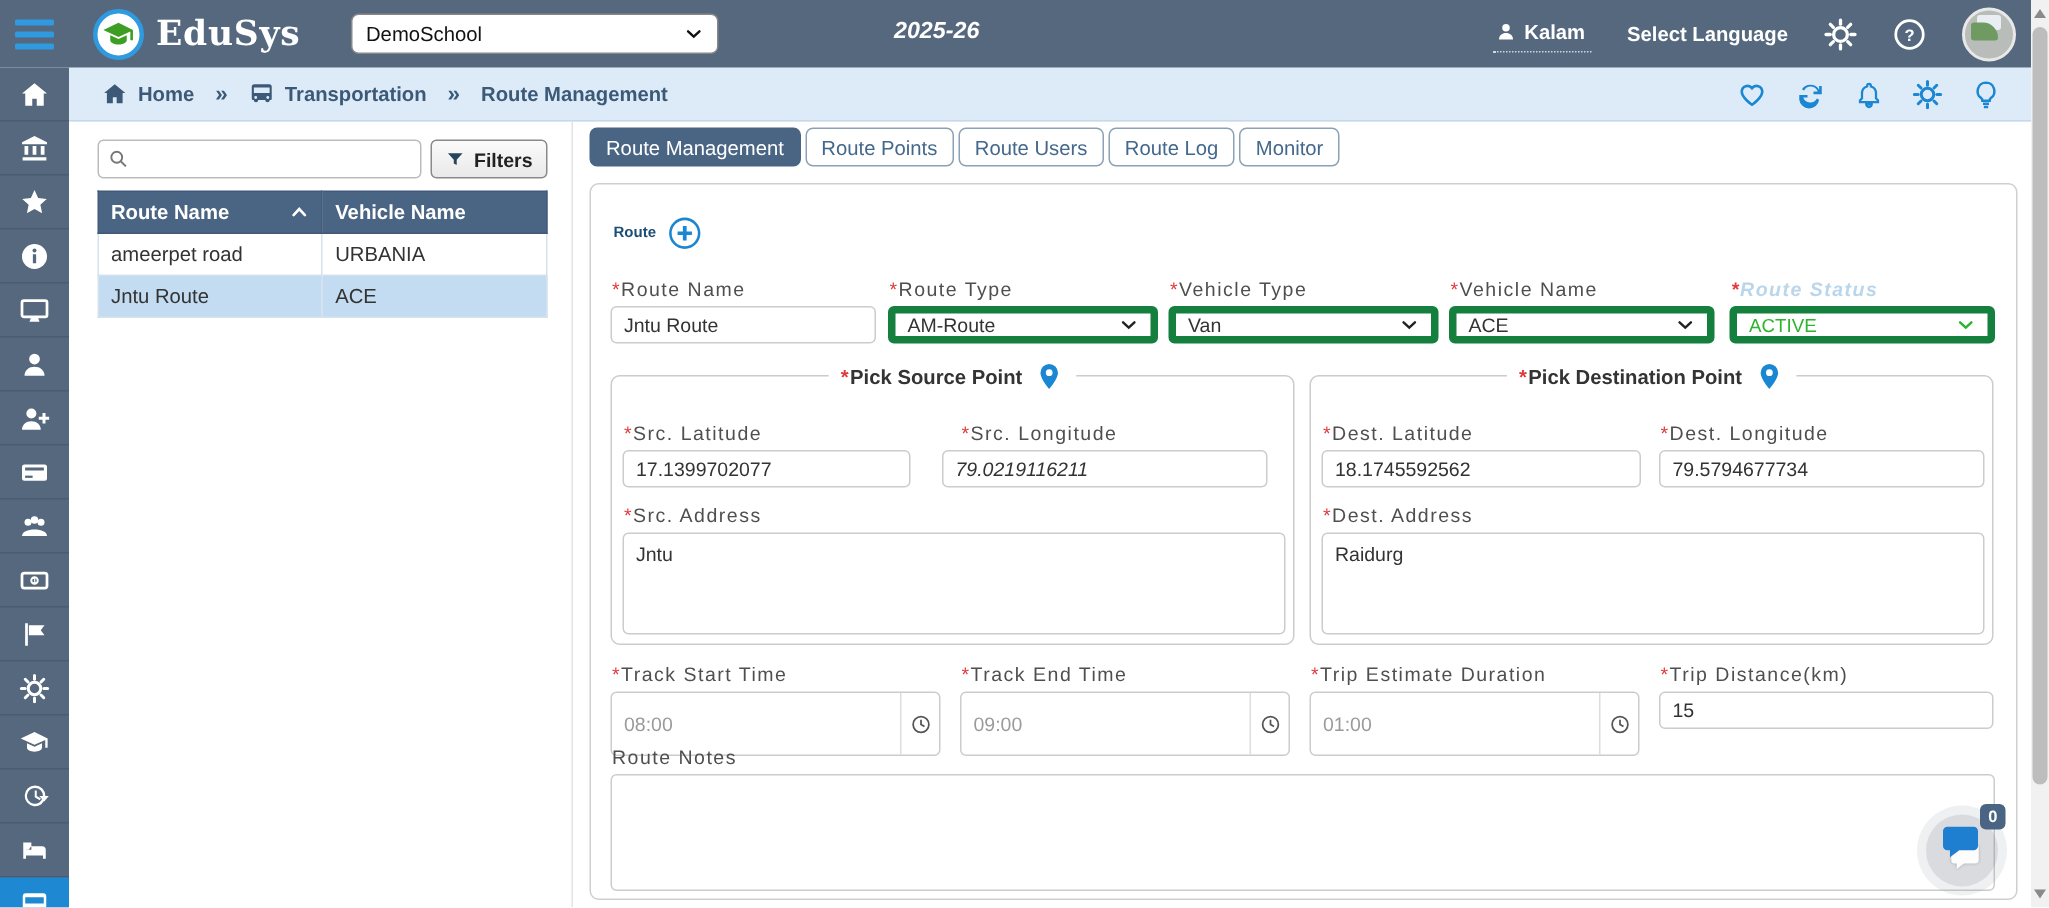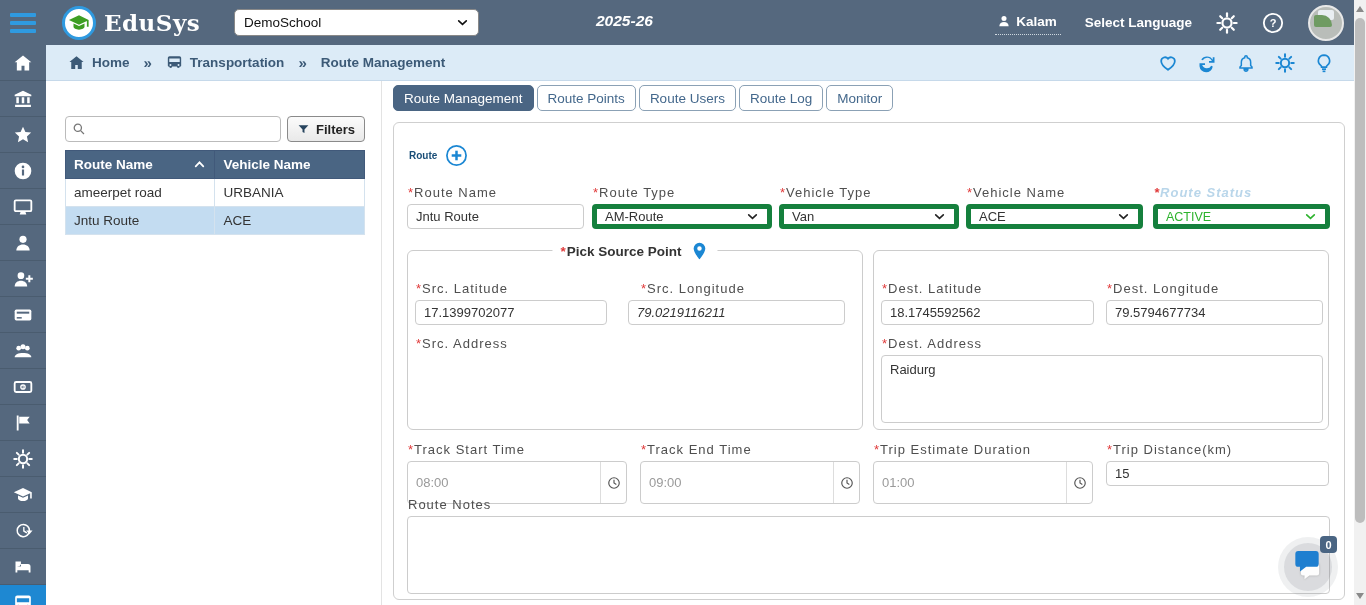--- a/index.html
+++ b/index.html
@@ -49,21 +49,21 @@
   .crumb { display:flex; align-items:center; gap:7px; cursor:pointer; }
   .crumb svg { width:17px; height:17px; }
   .crumb-sep { font-size:15px; color:#3c5a77; }
   .crumb-actions { display:flex; align-items:center; gap:19px; }
   .act-icon { width:20px; height:20px; color:#1b87d3; cursor:pointer; }
   .act-icon svg { width:20px; height:20px; }
 
   
   .vdivider { position:absolute; left:381px; top:81px; width:1px; height:524px; background:#e3e3e3; }
   .leftpanel { position:absolute; left:65px; top:93px; width:300px; }
-  .search-row { display:flex; justify-content:space-between; align-items:center;margin-top:23px; }
+  .search-row { display:flex; justify-content:space-between; align-items:center; }
   .searchbox { width:216px; height:26px; border:1px solid #bbb; border-radius:4px; background:#fff; display:flex; align-items:center; padding:0 6px; }
   .searchbox svg { width:14px; height:14px; color:#777; }
   .searchbox input { border:none; outline:none; flex:1; margin-left:5px; font-size:13px; background:transparent; }
   .filters-btn { height:26px; padding:0 9px; border:1px solid #8a8a8a; border-radius:4px; background:linear-gradient(#fbfbfb,#e9e9e9); display:flex; align-items:center; gap:6px; font-weight:bold; color:#222; cursor:pointer; font-size:13px; }
   .filters-btn svg { width:13px; height:13px; color:#27445e; }
   .routes-table { margin-top:8px; width:300px; border-collapse:collapse; font-size:13.5px; }
   .routes-table th { background:#4a6583; color:#fff; text-align:left; font-weight:bold; height:28px; padding:0 8px; border:1px solid #41597a; cursor:pointer; }
   .routes-table th .th-in { display:flex; align-items:center; justify-content:space-between; }
   .routes-table th svg { width:13px; height:13px; }
   .routes-table td { height:28px; padding:0 8px; border:1px solid #d4e2ee; color:#333; cursor:pointer; }
@@ -431,23 +431,30 @@
         <span><span class="req">*</span><span>Pick Source Point</span></span>
         <svg viewBox="0 0 24 24" fill="currentColor">
             <path d="M12 2a7 7 0 0 0-7 7c0 5 7 13 7 13s7-8 7-13a7 7 0 0 0-7-7zm0 9.6A2.7 2.7 0 1 1 12 6.2a2.7 2.7 0 0 1 0 5.4z"></path>
           </svg>
       </div>
       <div class="f-label" style="left:8px; top:30px;"><span class="req">*</span><span>Src. Latitude</span></div>
       <div class="f-label" style="left:233px; top:30px;"><span class="req">*</span><span>Src. Longitude</span></div>
       <input class="f-input" style="left: 7px; top: 49px; width: 192px;" value="17.1399702077">
       <input class="f-input" style="left: 220px; top: 49px; width: 217px; font-style: italic;" value="79.0219116211">
       <div class="f-label" style="left:8px; top:85px;"><span class="req">*</span><span>Src. Address</span></div>
+      <textarea class="f-textarea" style="left: 7px; top: 104px; width: 442px; height: 68px;">Jntu</textarea>
     </div>
 
     <div class="fset" style="left:479px; top:127px; width:456px; height:180px;">
+      <div class="fset-legend">
+        <span><span class="req">*</span><span>Pick Destination Point</span></span>
+        <svg viewBox="0 0 24 24" fill="currentColor">
+            <path d="M12 2a7 7 0 0 0-7 7c0 5 7 13 7 13s7-8 7-13a7 7 0 0 0-7-7zm0 9.6A2.7 2.7 0 1 1 12 6.2a2.7 2.7 0 0 1 0 5.4z"></path>
+          </svg>
+      </div>
       <div class="f-label" style="left:8px; top:30px;"><span class="req">*</span><span>Dest. Latitude</span></div>
       <div class="f-label" style="left:233px; top:30px;"><span class="req">*</span><span>Dest. Longitude</span></div>
       <input class="f-input" style="left: 7px; top: 49px; width: 213px;" value="18.1745592562">
       <input class="f-input" style="left: 232px; top: 49px; width: 217px;" value="79.5794677734">
       <div class="f-label" style="left:8px; top:85px;"><span class="req">*</span><span>Dest. Address</span></div>
       <textarea class="f-textarea" style="left: 7px; top: 104px; width: 442px; height: 68px;">Raidurg</textarea>
     </div>
 
     <div class="f-label" style="left:14px; top:319px;"><span class="req">*</span><span>Track Start Time</span></div>
     <div class="f-label" style="left:247px; top:319px;"><span class="req">*</span><span>Track End Time</span></div>

